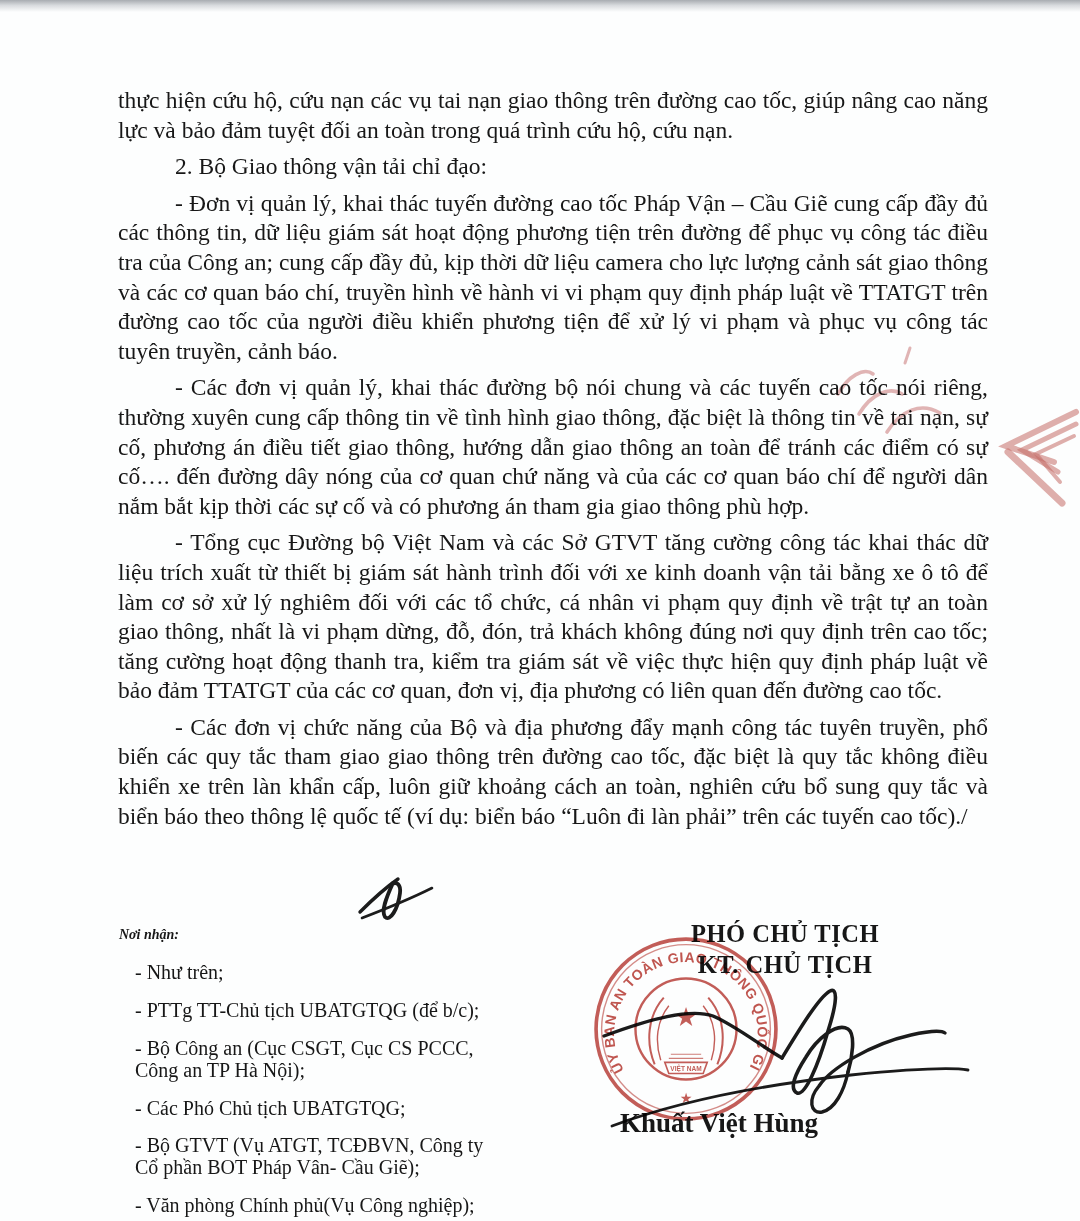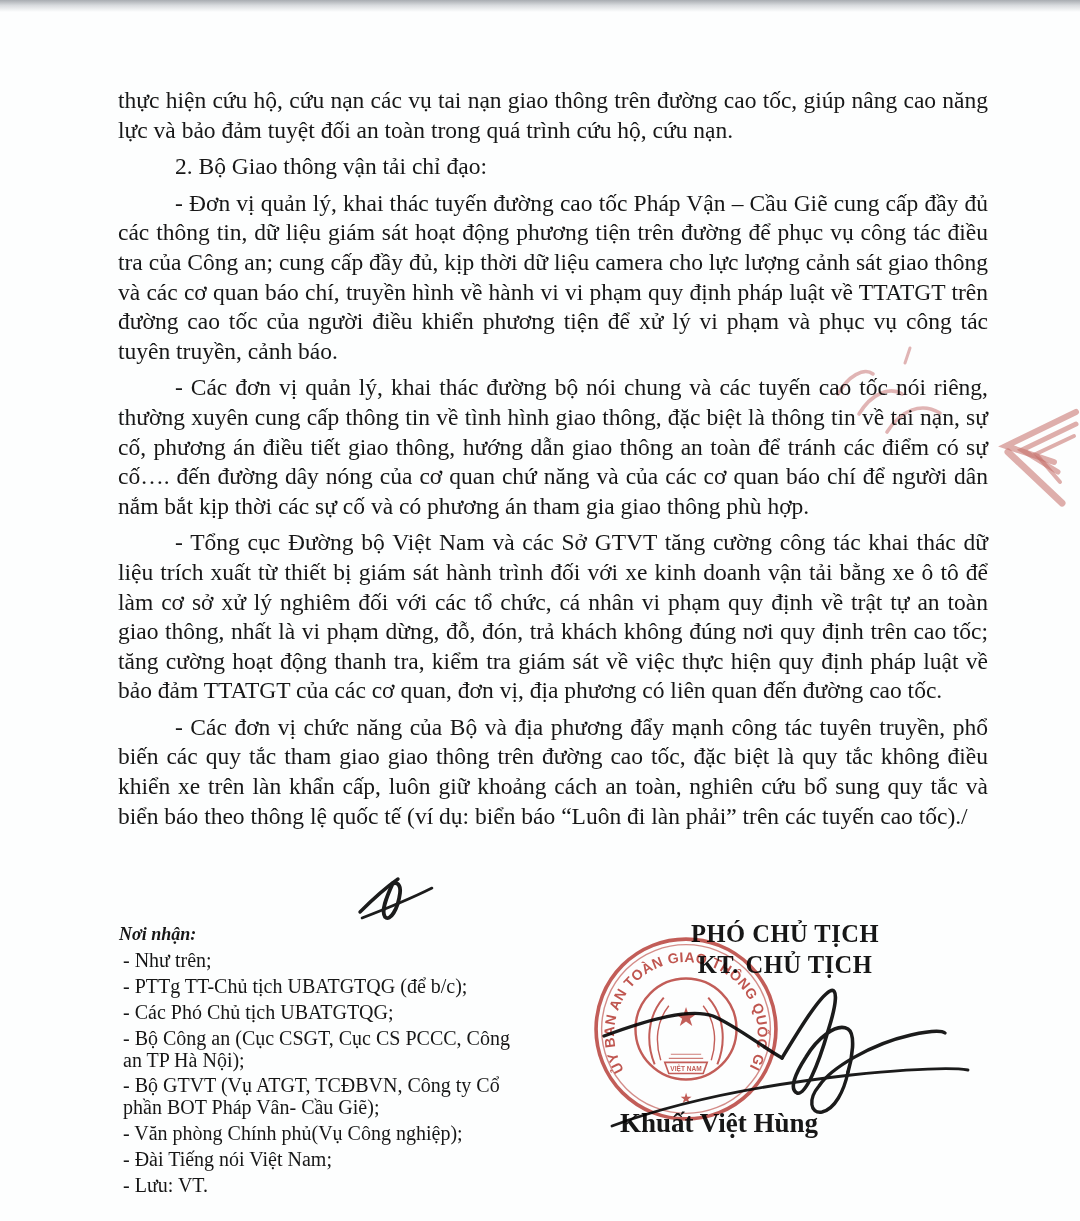--- a/index.html
+++ b/index.html
@@ -18,22 +18,22 @@
   .body-block {
     position:absolute; left:118px; top:86px; width:870px;
     font-size:23.5px; line-height:29.6px; text-align:justify;
   }
   .para { margin:0 0 7px 0; text-indent:57px; }
   .para.noindent { text-indent:0; }
   .recipients {
     position:absolute; left:119px; top:924px; width:400px;
     font-size:20px; line-height:21.9px;
   }
-  .recipients-heading { font-weight:bold; font-style:italic; font-size:18px; }
-  .recipient-item { margin:4px; }
+  .recipients-heading { font-weight:bold; font-style:italic; font-size:14px; }
+  .recipient-item { margin:16px; }
   .sig-title {
     position:absolute; left:620px; top:918px; width:330px;
     text-align:center; font-weight:bold; font-size:24.5px; line-height:31px;
     letter-spacing:.5px;
   }
   .sig-name {
     position:absolute; left:620px; top:1108px; width:340px;
     text-align:left; font-weight:bold; font-size:27px;
   }
   .stamp {
@@ -59,22 +59,22 @@
     <p class="para">- Đơn vị quản lý, khai thác tuyến đường cao tốc Pháp Vận – Cầu Giẽ cung cấp đầy đủ các thông tin, dữ liệu giám sát hoạt động phương tiện trên đường để phục vụ công tác điều tra của Công an; cung cấp đầy đủ, kịp thời dữ liệu camera cho lực lượng cảnh sát giao thông và các cơ quan báo chí, truyền hình về hành vi vi phạm quy định pháp luật về TTATGT trên đường cao tốc của người điều khiển phương tiện để xử lý vi phạm và phục vụ công tác tuyên truyền, cảnh báo.</p>
     <p class="para">- Các đơn vị quản lý, khai thác đường bộ nói chung và các tuyến cao tốc nói riêng, thường xuyên cung cấp thông tin về tình hình giao thông, đặc biệt là thông tin về tai nạn, sự cố, phương án điều tiết giao thông, hướng dẫn giao thông an toàn để tránh các điểm có sự cố…. đến đường dây nóng của cơ quan chứ năng và của các cơ quan báo chí để người dân nắm bắt kịp thời các sự cố và có phương án tham gia giao thông phù hợp.</p>
     <p class="para">- Tổng cục Đường bộ Việt Nam và các Sở GTVT tăng cường công tác khai thác dữ liệu trích xuất từ thiết bị giám sát hành trình đối với xe kinh doanh vận tải bằng xe ô tô để làm cơ sở xử lý nghiêm đối với các tổ chức, cá nhân vi phạm quy định về trật tự an toàn giao thông, nhất là vi phạm dừng, đỗ, đón, trả khách không đúng nơi quy định trên cao tốc; tăng cường hoạt động thanh tra, kiểm tra giám sát về việc thực hiện quy định pháp luật về bảo đảm TTATGT của các cơ quan, đơn vị, địa phương có liên quan đến đường cao tốc.</p>
     <p class="para">- Các đơn vị chức năng của Bộ và địa phương đẩy mạnh công tác tuyên truyền, phổ biến các quy tắc tham giao giao thông trên đường cao tốc, đặc biệt là quy tắc không điều khiển xe trên làn khẩn cấp, luôn giữ khoảng cách an toàn, nghiên cứu bổ sung quy tắc và biển báo theo thông lệ quốc tế (ví dụ: biển báo “Luôn đi làn phải” trên các tuyến cao tốc)./</p>
   </div>
 
   <div class="recipients">
     <div class="recipients-heading">Nơi nhận:</div>
     <div class="recipient-item">- Như trên;</div>
     <div class="recipient-item">- PTTg TT-Chủ tịch UBATGTQG (để b/c);</div>
+    <div class="recipient-item">- Bộ Công an (Cục CSGT, Cục CS PCCC, Công an TP Hà Nội);</div>
     <div class="recipient-item">- Các Phó Chủ tịch UBATGTQG;</div>
-    <div class="recipient-item">- Bộ Công an (Cục CSGT, Cục CS PCCC, Công an TP Hà Nội);</div>
     <div class="recipient-item">- Bộ GTVT (Vụ ATGT, TCĐBVN, Công ty Cổ phần BOT Pháp Vân- Cầu Giẽ);</div>
     <div class="recipient-item">- Văn phòng Chính phủ(Vụ Công nghiệp);</div>
     <div class="recipient-item">- Đài Tiếng nói Việt Nam;</div>
     <div class="recipient-item">- Lưu: VT.</div>
   </div>
 
   <div class="sig-title">
     <div>PHÓ CHỦ TỊCH</div>
     <div>KT. CHỦ TỊCH</div>
   </div>

